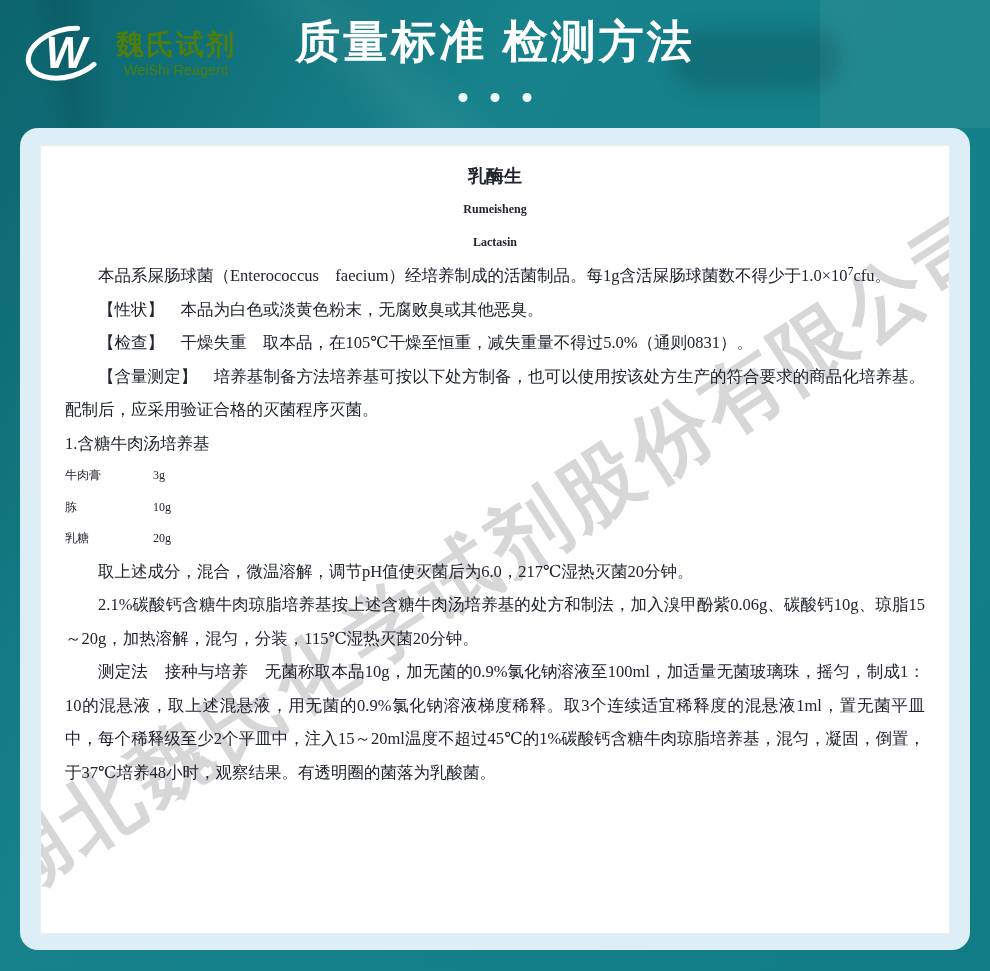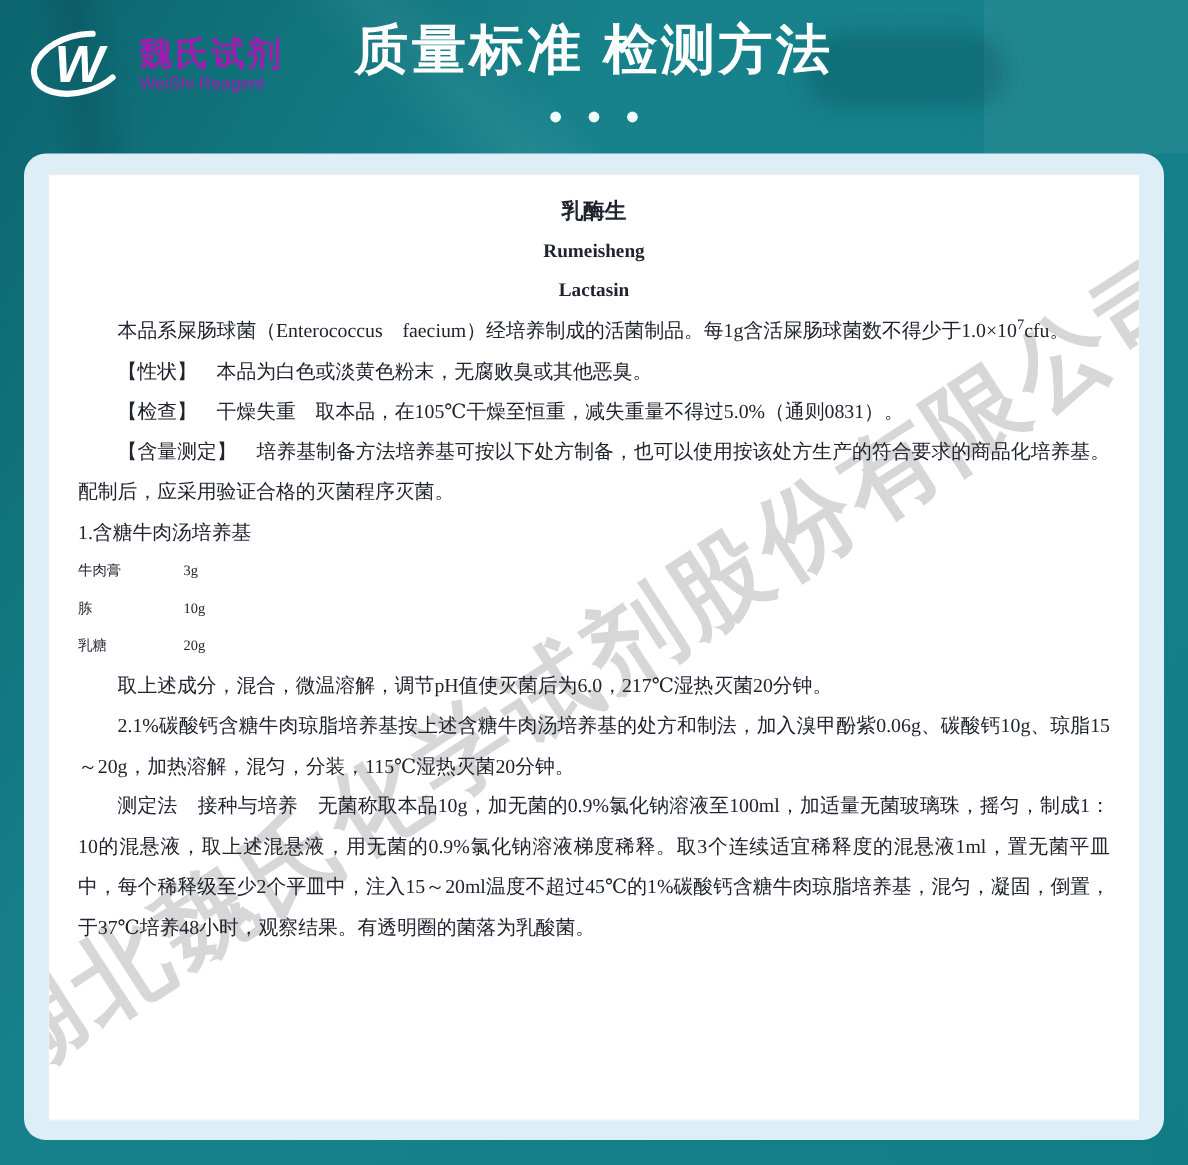--- a/index.html
+++ b/index.html
@@ -16,41 +16,41 @@
   .bg-blob { right: 150px; top: 28px; width: 170px; height: 62px; border-radius: 36px; background: rgba(0,42,52,0.20); filter: blur(9px); }
   .bg-streak { left: 120px; top: -60px; width: 560px; height: 300px; transform: rotate(-16deg);
     background: linear-gradient(60deg, transparent 42%, rgba(255,255,255,0.055) 50%, transparent 58%); }
   .bg-streak2 { left: -60px; top: -30px; width: 260px; height: 220px; transform: rotate(22deg);
     background: linear-gradient(60deg, transparent 40%, rgba(0,0,0,0.10) 50%, transparent 62%); }
 
   
   .header { position: absolute; left: 0; top: 0; width: 990px; height: 128px; }
   .logo { position: absolute; left: 24px; top: 16px; display: flex; align-items: center; gap: 8px; }
   .logo-mark { width: 84px; height: 76px; }
-  .logo-text { color: #a21caf; line-height: 1.05; }
+  .logo-text { color: #4d7c0f; line-height: 1.05; text-align: center; }
   .logo-cn { font-size: 28px; font-weight: 700; letter-spacing: 2px; }
   .logo-en { font-size: 14.5px; font-weight: 400; margin-top: 3px; }
   .header-title { position: absolute; left: 50%; top: 12px; transform: translateX(-50%);
     color: #ffffff; font-size: 45px; font-weight: 700; letter-spacing: 3px; white-space: nowrap; }
   .dots { position: absolute; left: 50%; top: 93px; transform: translateX(-50%); display: flex; gap: 23px; }
   .dot { width: 9px; height: 9px; border-radius: 50%; background: #eefcfb; }
 
   
   .panel { position: absolute; left: 20px; top: 128px; width: 950px; height: 822px;
     background: #ddeef7; border-radius: 18px; }
   .doc { position: absolute; left: 20px; top: 17px; width: 910px; height: 789px;
     background: #ffffff; border: 1px solid #ededed; overflow: hidden;
     font-family: "Liberation Serif", "DejaVu Serif", serif; color: #20242f; }
   .watermark { position: absolute; left: 50%; top: 52%;
     transform: translate(-50%, -50%) rotate(-33deg);
     font-size: 80px; font-weight: 700; letter-spacing: 5px; white-space: nowrap;
     color: rgba(110,110,110,0.28); z-index: 0; }
   .doc-content { position: relative; z-index: 1; padding: 14px 24px 10px 24px; }
   .doc-title { text-align: center; font-size: 18px; font-weight: 700; line-height: 33px; }
-  .doc-sub { text-align: center; font-size: 16px; font-weight: 700; line-height: 33px; }
+  .doc-sub { text-align: center; font-size: 12px; font-weight: 700; line-height: 33px; }
   .para { font-size: 16.5px; line-height: 33.5px; text-align: justify; }
   .indent { text-indent: 2em; }
   .para b { font-weight: 400; }
   .recipe-row { font-size: 12px; line-height: 31.5px; }
   .recipe-name { display: inline-block; min-width: 88px; }
   sup { font-size: 12px; vertical-align: super; line-height: 0; }
 </style>
 </head>
 <body>
 

